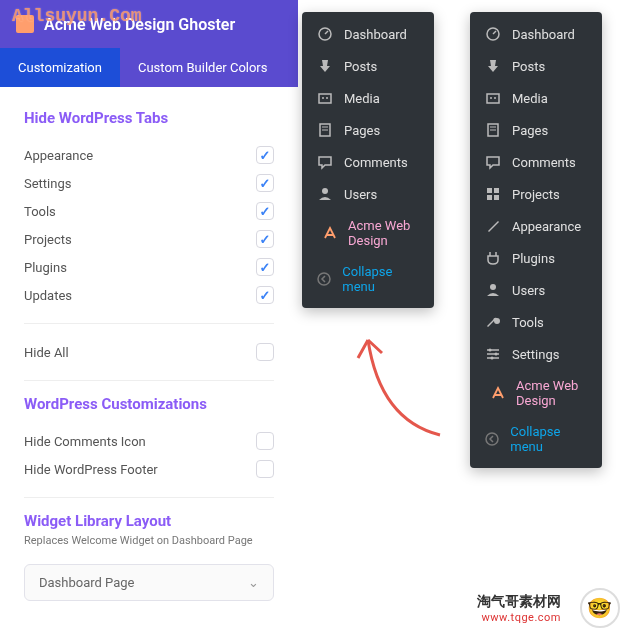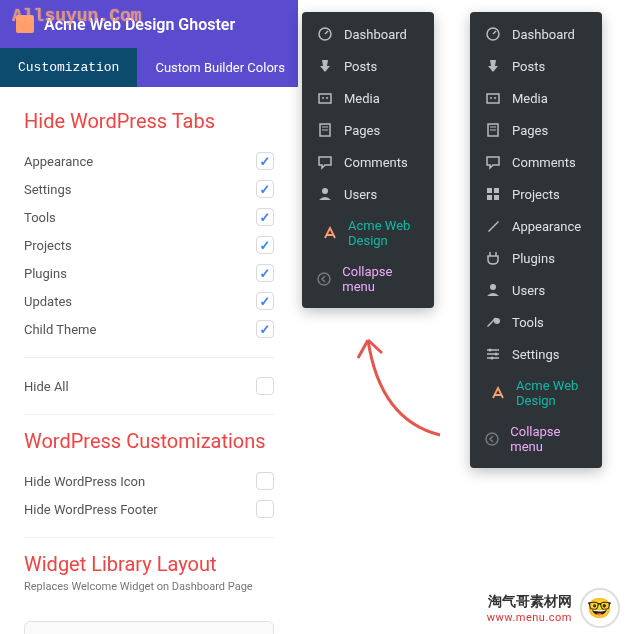--- a/index.html
+++ b/index.html
@@ -3,44 +3,44 @@
 <meta charset="utf-8">
 <style>
   * { box-sizing: border-box; margin: 0; padding: 0; font-family: -apple-system, BlinkMacSystemFont, "Segoe UI", Roboto, sans-serif; }
   body { width: 630px; height: 634px; background: #fff; position: relative; overflow: hidden; }
 
   .settings-panel { position: absolute; left: 0; top: 0; width: 298px; background: #fff; }
   .panel-header { background: #5a4bcf; color: #fff; height: 48px; display: flex; align-items: center; padding: 0 16px; font-size: 16px; font-weight: 600; }
   .panel-header .icon { width: 18px; height: 18px; background: #ff9e6d; border-radius: 2px; margin-right: 10px; display: inline-block; }
   .tabs { display: flex; background: #5a4bcf; }
   .tab { flex: 0 0 auto; padding: 12px 18px; color: #fff; font-size: 13px; cursor: pointer; }
-  .tab.active { background: #0c4a6e; font-family: Liberation Mono, monospace; }
+  .tab.active { background: #1d4ed8; }
   .panel-body { padding: 22px 24px 12px; }
-  .section-title { font-size: 20px; font-weight: 400; color: #ef4444; margin-bottom: 14px; }
-  .section-subtitle { font-size: 11px; color: #777; margin-top: -10px; margin-bottom: 28px; }
+  .section-title { font-size: 15px; font-weight: 700; color: #8b5cf6; margin-bottom: 14px; }
+  .section-subtitle { font-size: 11px; color: #777; margin-top: -10px; margin-bottom: 17px; }
   .check-row { display: flex; align-items: center; justify-content: space-between; padding: 5px 0; font-size: 13px; color: #555; }
   .checkbox { width: 18px; height: 18px; border: 1px solid #d8d8e0; border-radius: 4px; display: flex; align-items: center; justify-content: center; cursor: pointer; background: #fff; }
   .checkbox.checked::after { content: "✓"; color: #3b82f6; font-size: 13px; font-weight: bold; }
   .divider { border: none; border-top: 1px solid #eee; margin: 14px 0; }
   .select { width: 100%; padding: 10px 14px; border: 1px solid #e2e2ea; border-radius: 6px; font-size: 13px; color: #666; background: #fafafa; display: flex; justify-content: space-between; align-items: center; cursor: pointer; }
   .select::after { content: "⌄"; color: #999; }
 
   .wp-menu { position: absolute; background: #2e3338; color: #ccc; width: 132px; border-radius: 4px; box-shadow: 0 4px 14px rgba(0,0,0,0.25); padding: 6px 0; }
   .wp-menu.left { left: 302px; top: 12px; }
   .wp-menu.right { left: 470px; top: 12px; }
   .wp-item { display: flex; align-items: center; padding: 8px 14px; font-size: 13px; cursor: pointer; color: #e0e0e0; }
   .wp-item .micon { width: 18px; margin-right: 10px; display: flex; align-items: center; justify-content: center; }
-  .wp-item.accent { color: #14b8a6; padding-left: 20px; }
-  .wp-item.collapse { color: #f0abfc; }
+  .wp-item.accent { color: #f9a8d4; padding-left: 20px; }
+  .wp-item.collapse { color: #0ea5e9; }
   .wp-item svg { width: 16px; height: 16px; }
 
   .arrow { position: absolute; left: 340px; top: 320px; width: 120px; height: 120px; pointer-events: none; }
 
   .watermark-top { position: absolute; left: 12px; top: 6px; color: #ff9e6d; font-size: 18px; font-weight: bold; opacity: 0.85; text-shadow: 0 0 2px rgba(255,255,255,0.4); font-family: Liberation Mono, monospace; }
-  .watermark-bottom { position: absolute; right: 10px; bottom: 6px; display: flex; align-items: center; gap: 8px; }
+  .watermark-bottom { position: absolute; right: 10px; bottom: 6px; display: flex; align-items: center; gap: 19px; }
   .watermark-bottom .txt { text-align: right; }
   .watermark-bottom .t1 { font-size: 14px; font-weight: bold; color: #333; }
   .watermark-bottom .t2 { font-size: 11px; color: #d33; letter-spacing: 0.5px; }
   .watermark-bottom .ava { width: 40px; height: 40px; border-radius: 50%; background: #fff; border: 2px solid #ddd; display: flex; align-items: center; justify-content: center; font-size: 20px; }
 </style>
 </head>
 <body>
 
 <div class="settings-panel">
   <div class="panel-header">
@@ -72,36 +72,32 @@
           <span class="checkbox checked"></span>
         </div>
         <div class="check-row">
           <span>Plugins</span>
           <span class="checkbox checked"></span>
         </div>
         <div class="check-row">
           <span>Updates</span>
           <span class="checkbox checked"></span>
         </div>
-        <div class="check-row">
-          <span>Child Theme</span>
-          <span class="checkbox checked"></span>
-        </div>
       </div>
     <hr class="divider">
     <div class="check-row">
       <span>Hide All</span>
       <span class="checkbox"></span>
     </div>
     <hr class="divider">
 
     <div class="section-title">WordPress Customizations</div>
     <div id="customizations-list">
         <div class="check-row">
-          <span>Hide WordPress Icon</span>
+          <span>Hide Comments Icon</span>
           <span class="checkbox"></span>
         </div>
         <div class="check-row">
           <span>Hide WordPress Footer</span>
           <span class="checkbox"></span>
         </div>
       </div>
     <hr class="divider">
 
     <div class="section-title">Widget Library Layout</div>
@@ -309,16 +305,16 @@
 
 <svg class="arrow" viewBox="0 0 120 120">
   <path d="M100 115 Q 40 100 28 20" stroke="#e4574c" stroke-width="3" fill="none"></path>
   <path d="M28 20 L18 38 M28 20 L42 33" stroke="#e4574c" stroke-width="3" fill="none"></path>
 </svg>
 
 <div class="watermark-top">Allsuyun.Com</div>
 <div class="watermark-bottom">
   <div class="txt">
     <div class="t1">淘气哥素材网</div>
-    <div class="t2">www.menu.com</div>
+    <div class="t2">www.tqge.com</div>
   </div>
   <div class="ava">🤓</div>
 </div>
 
 </body></html>

